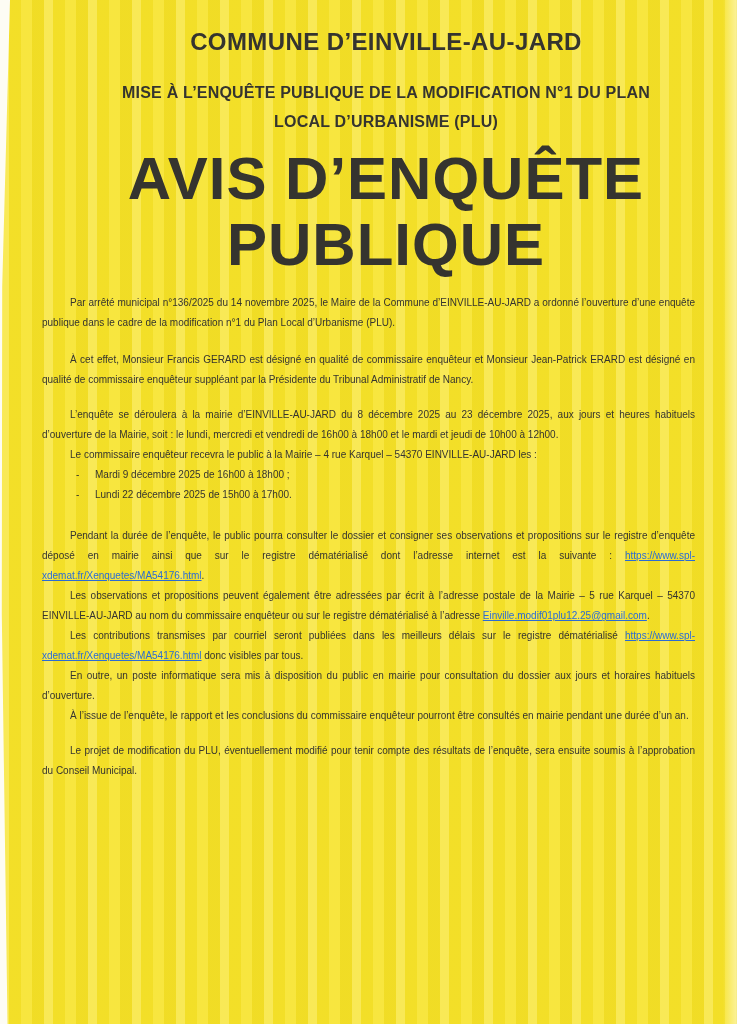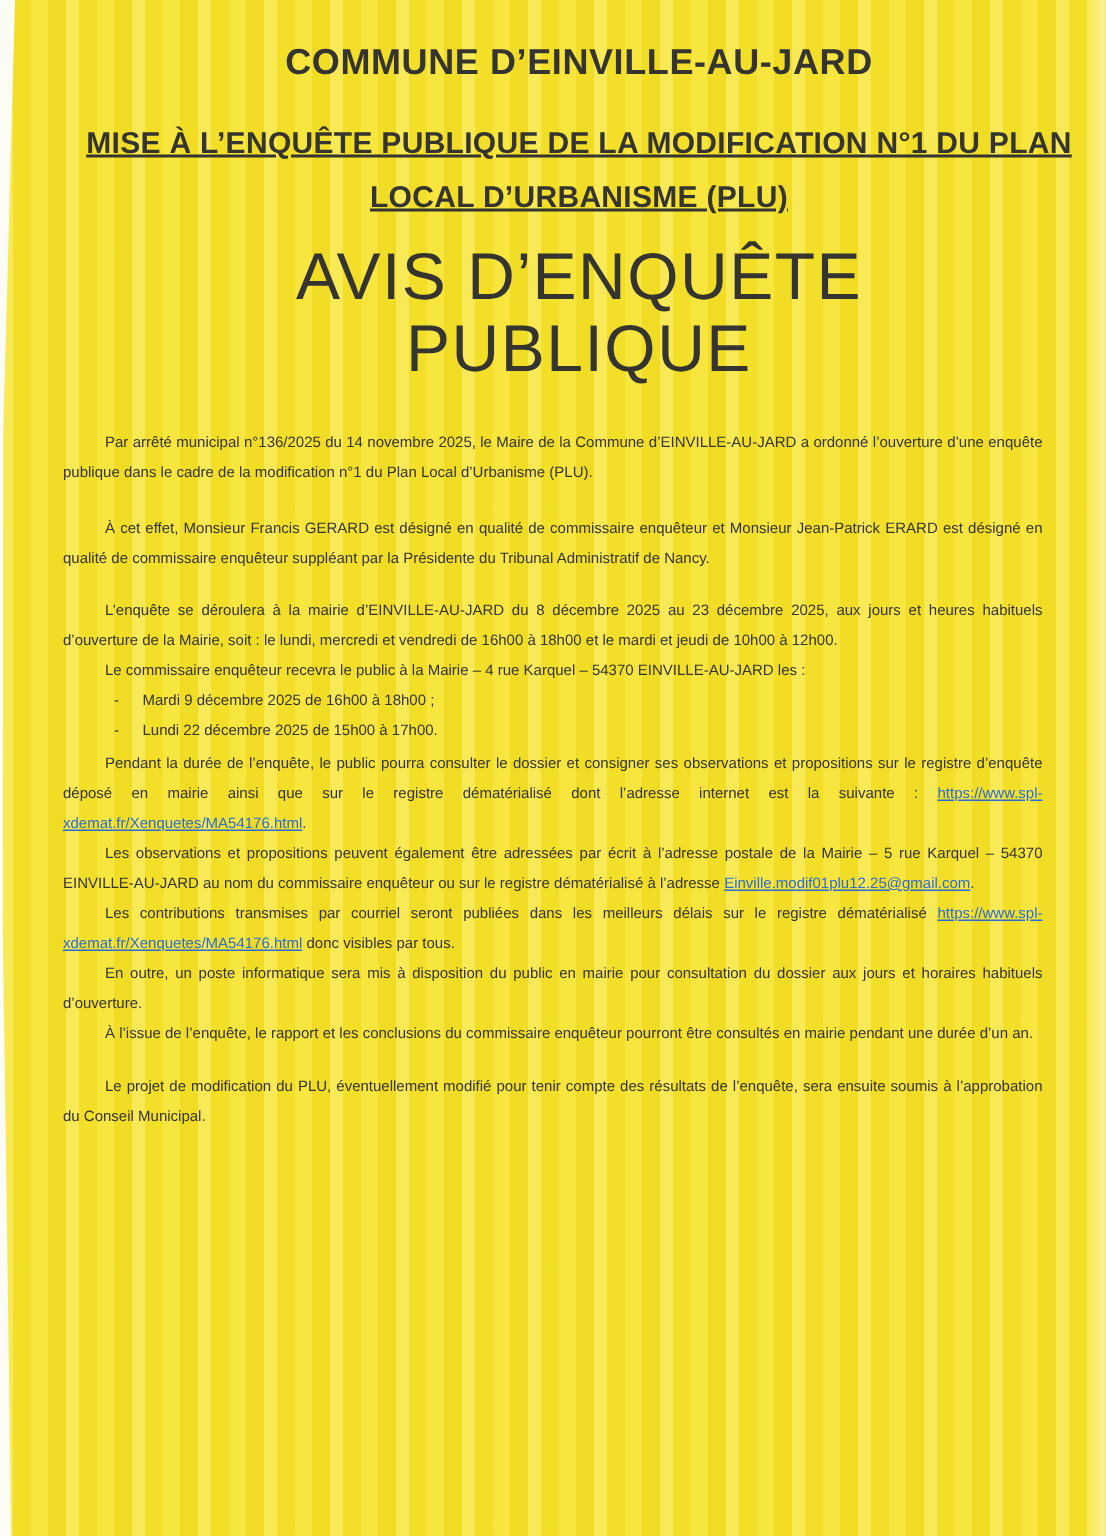--- a/index.html
+++ b/index.html
@@ -38,47 +38,46 @@
     pointer-events:none;
   }
 
   header{ position:relative; padding-top:28px; text-align:center;padding-left:35px; }
   .h-commune{
     margin:0 0 22px;
     font-size:24px; font-weight:bold; letter-spacing:0.4px;
   }
   .h-subtitle{
     margin:0;
-    font-size:20px; font-weight:bold; letter-spacing:0.2px;
+    font-size:16px; font-weight:bold; letter-spacing:0.2px;
     line-height:1.82;
-    text-decoration:underline;
   }
   .h-subtitle span{ display:block; }
   .main-title{
-    margin:10px 0 28px;
-    font-size:44px; font-weight:normal; line-height:1.1; letter-spacing:1px;
+    margin:10px 0 15px;
+    font-size:60px; font-weight:bold; line-height:1.1; letter-spacing:1px;
   }
   .main-title span{ display:block; }
 
   main{
     position:relative;
     padding:0 42px;
     font-size:10px;
     line-height:20px;
     text-align:justify;
   }
   main p{ margin:0; text-indent:28px; }
   p.sp-after{ margin-bottom:17px; }
   p.sp-after-sm{ margin-bottom:15px; }
   p.sp-before{ }
 
   a{ color:var(--link); text-decoration:underline; cursor:pointer; word-break:keep-all; }
 
   ul.permanences{
-    margin:0 0 2px; padding:0; list-style:none;
+    margin:0 0 21px; padding:0; list-style:none;
     text-align:left;
   }
   ul.permanences li{ padding-left:34px; text-indent:0; }
   ul.permanences .dash{ display:inline-block; width:19px; }
 </style>
 </head>
 <body>
 
 <div class="poster">
 

